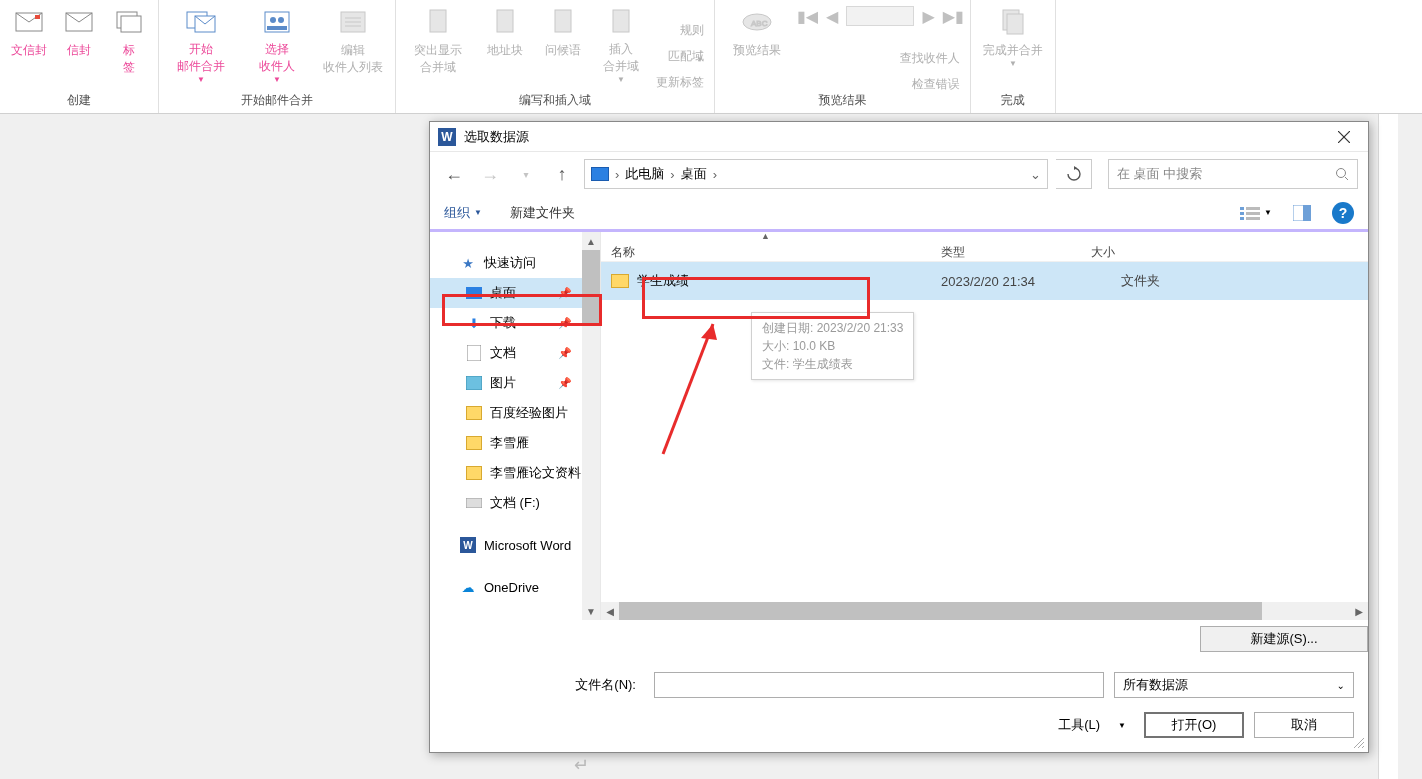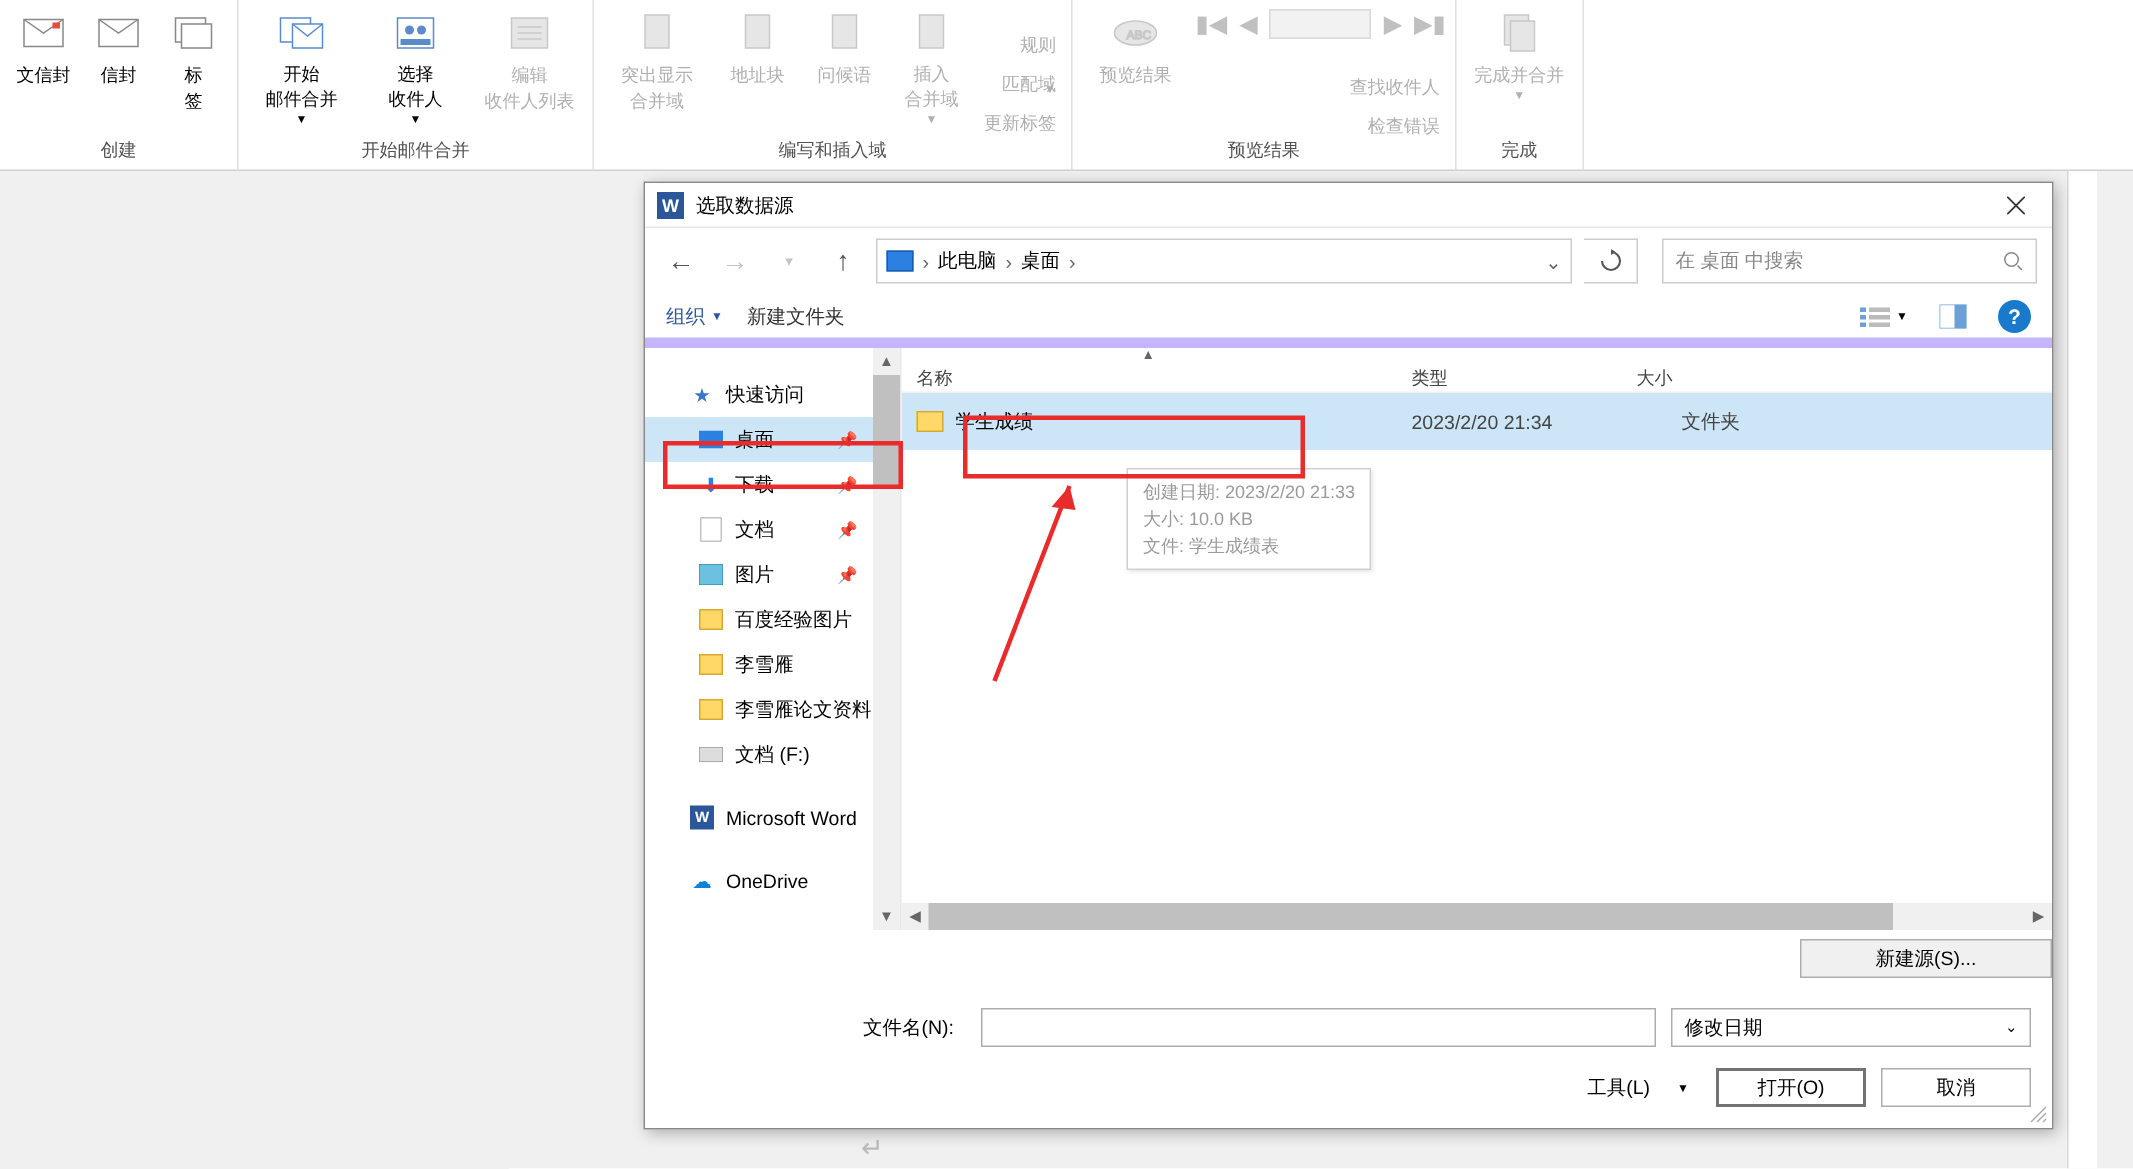--- a/index.html
+++ b/index.html
@@ -3,21 +3,21 @@
 <meta charset="utf-8">
 <style>
   * { box-sizing: border-box; font-family: "Microsoft YaHei", "Segoe UI", sans-serif; }
   body { margin: 0; background: #fff; width: 1422px; height: 779px; overflow: hidden; position: relative; }
 
   
   .ribbon { display: flex; background: #fff; border-bottom: 1px solid #d0d0d0; height: 114px; }
   .ribbon-group { display: flex; flex-direction: column; align-items: center; border-right: 1px solid #e0e0e0; padding: 0 6px; }
   .ribbon-group-body { display: flex; align-items: flex-start; gap: 4px; flex: 1; padding-top: 4px; }
   .ribbon-group-label { font-size: 12px; color: #505050; padding: 2px 0 4px 0; }
-  .rib-btn { display: flex; flex-direction: column; align-items: center; justify-content: flex-start; width: 54px; height: 80px; text-align: center; font-size: 12px; color: #000000; padding-top: 2px; }
+  .rib-btn { display: flex; flex-direction: column; align-items: center; justify-content: flex-start; width: 54px; height: 80px; text-align: center; font-size: 12px; color: #ec4899; padding-top: 2px; }
   .rib-btn.wide { width: 72px; }
   .rib-btn.narrow { width: 46px; }
   .rib-btn .icon-box { width: 32px; height: 32px; margin-bottom: 4px; display: flex; align-items: center; justify-content: center; }
   .rib-btn.disabled { color: #b0b0b0; }
   .rib-btn.disabled .icon-box svg * { stroke: #c8c8c8; fill: #e6e6e6; }
   .rib-side { display: flex; flex-direction: column; justify-content: flex-start; gap: 4px; padding-top: 2px; font-size: 12px; color: #b0b0b0; }
   .rib-side div { display: flex; align-items: flex-end; gap: 16px; height: 22px; padding: 0 4px; flex-direction: column; }
   .rib-side svg * { stroke: #c8c8c8; }
   .nav-icons { display: flex; align-items: center; gap: 8px; color: #444; }
   .nav-icons .dis { color: #c0c0c0; }
@@ -35,21 +35,21 @@
   .dlg-title .close { width: 32px; height: 30px; display:flex; align-items:center; justify-content:center; }
   .dlg-nav { display: flex; align-items: center; height: 44px; padding: 0 10px; gap: 8px; }
   .nav-arrow { width: 28px; height: 28px; display:flex; align-items:center; justify-content:center; color:#555; font-size:18px; }
   .nav-arrow.dis { color:#c4c4c4; }
   .breadcrumb { flex: 1; height: 30px; border: 1px solid #ccc; display: flex; align-items: center; padding: 0 6px; gap: 6px; font-size: 13px; }
   .breadcrumb .pc-ico { width:18px; height:14px; background:#2b80e2; display:inline-block; border:1px solid #1a5cb0; }
   .crumb-sep { color:#666; }
   .bc-drop { color:#666; padding-left:4px; }
   .refresh-btn { width:36px; height:30px; border:1px solid #ccc; border-left:none; display:flex; align-items:center; justify-content:center; }
   .search-box { width: 250px; height: 30px; border: 1px solid #ccc; display:flex; align-items:center; padding:0 8px; margin-left:8px; color:#888; font-size:13px; justify-content: space-between; }
-  .dlg-toolbar { display:flex; align-items:center; height:36px; padding:0 14px; gap:16px; border-bottom:7px solid #c4b5fd; font-size:13px; }
+  .dlg-toolbar { display:flex; align-items:center; height:36px; padding:0 14px; gap:28px; border-bottom:3px solid #c4b5fd; font-size:13px; }
   .dlg-toolbar .org { color:#2b579a; display:flex; align-items:center; gap:4px; }
   .dlg-toolbar .newf { color:#333; }
   .dlg-toolbar .right-tools { margin-left:auto; display:flex; align-items:center; gap:14px; }
   .view-btn { width:32px; height:24px; display:flex; align-items:center; justify-content:center; }
   .help-ico { width:22px; height:22px; border-radius:50%; background:#1979ca; color:#fff; display:flex; align-items:center; justify-content:center; font-size:14px; font-weight:bold; }
 
   .dlg-body { flex:1; display:flex; min-height:0; }
   .sidebar { width:170px; position:relative; display:flex; }
   .sidebar-list { flex:1; overflow:hidden; font-size:13px; padding-top:16px; }
   .sidebar-item { height:30px; display:flex; align-items:center; padding-left:30px; gap:8px; position:relative; }
@@ -503,21 +503,21 @@
   </div>
 
   <div class="dlg-footer1">
     <div class="newsrc-btn">新建源(S)...</div>
   </div>
 
   <div class="dlg-footer2">
     <div class="lbl">文件名(N):</div>
     <div class="fname"></div>
     <div class="filter">
-      <span>修改日期</span>
+      <span>所有数据源</span>
       <span style="font-size:10px;">⌄</span>
     </div>
   </div>
 
   <div class="dlg-footer3">
     <div class="tools">
         <span>工具(L)</span> 
         <span style="font-size:8px;">▼</span>
       </div>
     <div class="btn primary">打开(O)</div>

